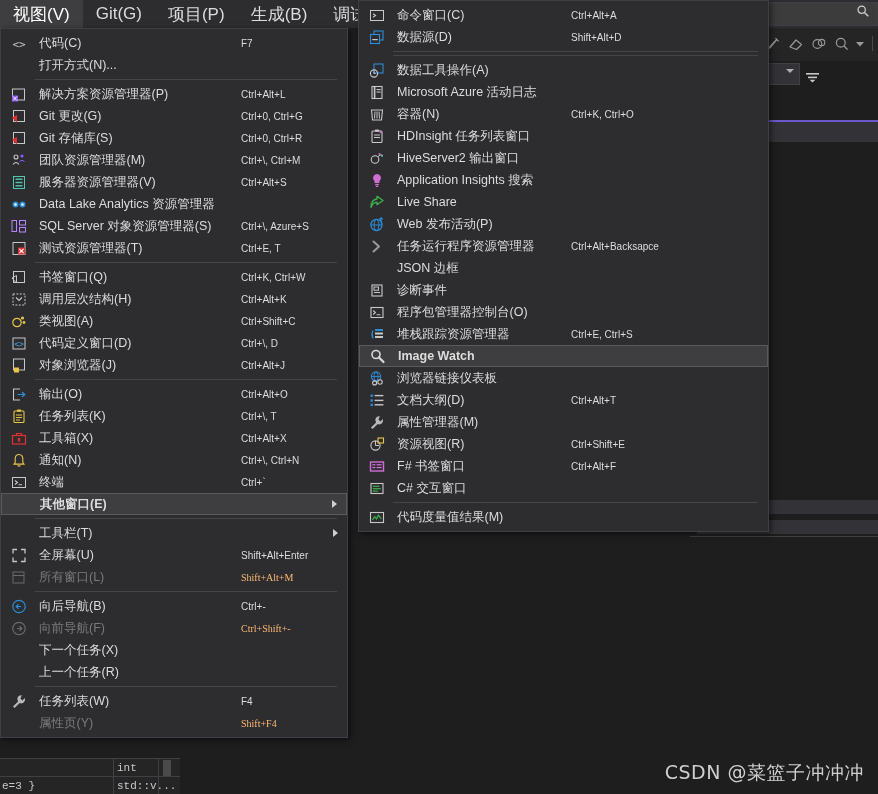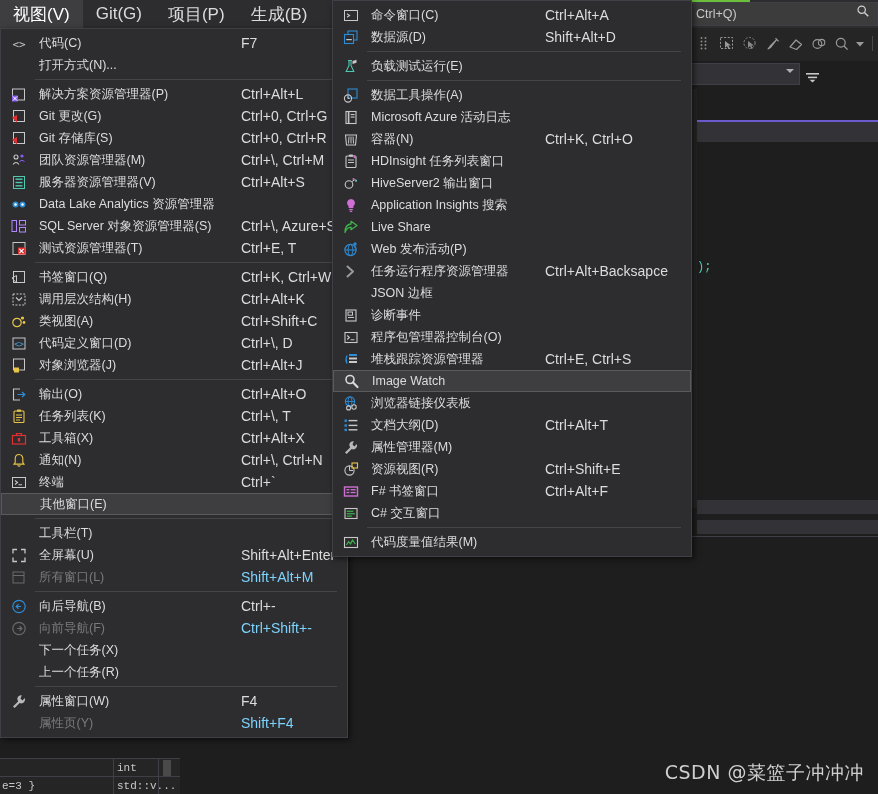--- a/index.html
+++ b/index.html
@@ -70,36 +70,36 @@
 
   
   .menu {
     position:absolute;
     background:#2d2d30;
     border:1px solid #3f3f46;
     box-shadow: 2px 2px 6px rgba(0,0,0,.55);
     padding:3px 0;
   }
   #menu-view  { left:0;   top:28px; width:348px; }
-  #menu-other { left:332px; top:0;  width:360px; }
+  #menu-other { left:358px; top:0;  width:411px; }
 
   .mi {
     position:relative;
     display:flex; align-items:center;
     height:22px;
     padding-left:38px; padding-right:10px;
     font-size:12.5px; color:#dcdcdc;
     white-space:nowrap;
   }
   .mi.dim { color:#7a7a7a;text-align:right; }
-  .mi.hl  { background:#3e3e40; border:1px solid #5a5a5c; }
+  .mi.hl  { background:#3e3e40; border:1px solid #5a5a5c;font-weight:bold; }
   .mi-label { flex:0 0 auto; }
-  .mi-shortcut { position:absolute; left:240px; color:#dcdcdc; font-size:14px; }
+  .mi-shortcut { position:absolute; left:240px; color:#dcdcdc; font-size:10px; }
   #menu-other .mi-shortcut { left:212px; }
-  .mi.dim .mi-shortcut { color:#7dd3fc; }
+  .mi.dim .mi-shortcut { color:#fdba74;font-family:Liberation Serif, serif; }
   .mi-arrow { position:absolute; right:9px; width:0; height:0;
               border-top:4px solid transparent; border-bottom:4px solid transparent;
               border-left:5px solid #cfcfcf; }
   .mi-icon  { position:absolute; left:9px; top:50%; transform:translateY(-50%);
               width:17px; height:17px; display:flex; align-items:center; justify-content:center; }
   .mi-icon svg { display:block; }
   .sep { height:1px; background:#454549; margin:3px 10px 3px 34px; }
 </style>
 </head>
 <body>
@@ -497,21 +497,21 @@
       <div class="mi">
         <span class="mi-label">上一个任务(R)</span>
       </div>
       <div class="sep"></div>
       <div class="mi">
         <span class="mi-icon">
           <svg width="16" height="16" viewBox="0 0 16 16">
             <path d="M10.8 1.8 a3.8 3.8 0 0 0 -3.7 6.1 L2 13 L3.6 14.6 L8.7 9.5 a3.8 3.8 0 0 0 5.1 -5.0 L11.4 6.9 L9.5 5 Z" fill="#b8b8b8"></path>
           </svg>
         </span>
-        <span class="mi-label">属性窗口(W)</span>
+        <span class="mi-label">任务列表(W)</span>
         <span class="mi-shortcut">F4</span>
       </div>
       <div class="mi dim">
         <span class="mi-label">属性页(Y)</span>
         <span class="mi-shortcut">Shift+F4</span>
       </div>
     </div>
 
   <div class="menu" id="menu-other">
       <div class="mi">
@@ -529,30 +529,20 @@
           <svg width="16" height="16" viewBox="0 0 16 16">
             <rect x="5" y="1.5" width="9" height="9" fill="none" stroke="#2d8cd6" stroke-width="1.1"></rect>
             <rect x="1.5" y="5" width="9" height="9" fill="#2d2d30" stroke="#2d8cd6" stroke-width="1.1"></rect>
             <rect x="3.2" y="9.5" width="5.6" height="1.2" fill="#c8c8c8"></rect>
           </svg>
         </span>
         <span class="mi-label">数据源(D)</span>
         <span class="mi-shortcut">Shift+Alt+D</span>
       </div>
       <div class="sep"></div>
-      <div class="mi">
-        <span class="mi-icon">
-          <svg width="16" height="16" viewBox="0 0 16 16">
-            <path d="M6 2 L6 7 L3.2 13 L10.8 13 L8 7 L8 2" fill="none" stroke="#4ec9b0" stroke-width="1.1"></path>
-            <line x1="5" y1="2" x2="9" y2="2" stroke="#4ec9b0" stroke-width="1.2"></line>
-            <path d="M9.5 2.5 L13.5 1.2 L13.5 4.2 L9.5 5.5 Z" fill="#c8c8c8"></path>
-          </svg>
-        </span>
-        <span class="mi-label">负载测试运行(E)</span>
-      </div>
       <div class="sep"></div>
       <div class="mi">
         <span class="mi-icon">
           <svg width="16" height="16" viewBox="0 0 16 16">
             <rect x="5" y="1.5" width="9" height="9" fill="none" stroke="#2d8cd6" stroke-width="1.1"></rect>
             <circle cx="5" cy="11" r="3.6" fill="none" stroke="#c8c8c8" stroke-width="1.1"></circle>
             <path d="M5 8.8 L5 11 L6.6 11" fill="none" stroke="#c8c8c8" stroke-width="1"></path>
           </svg>
         </span>
         <span class="mi-label">数据工具操作(A)</span>

